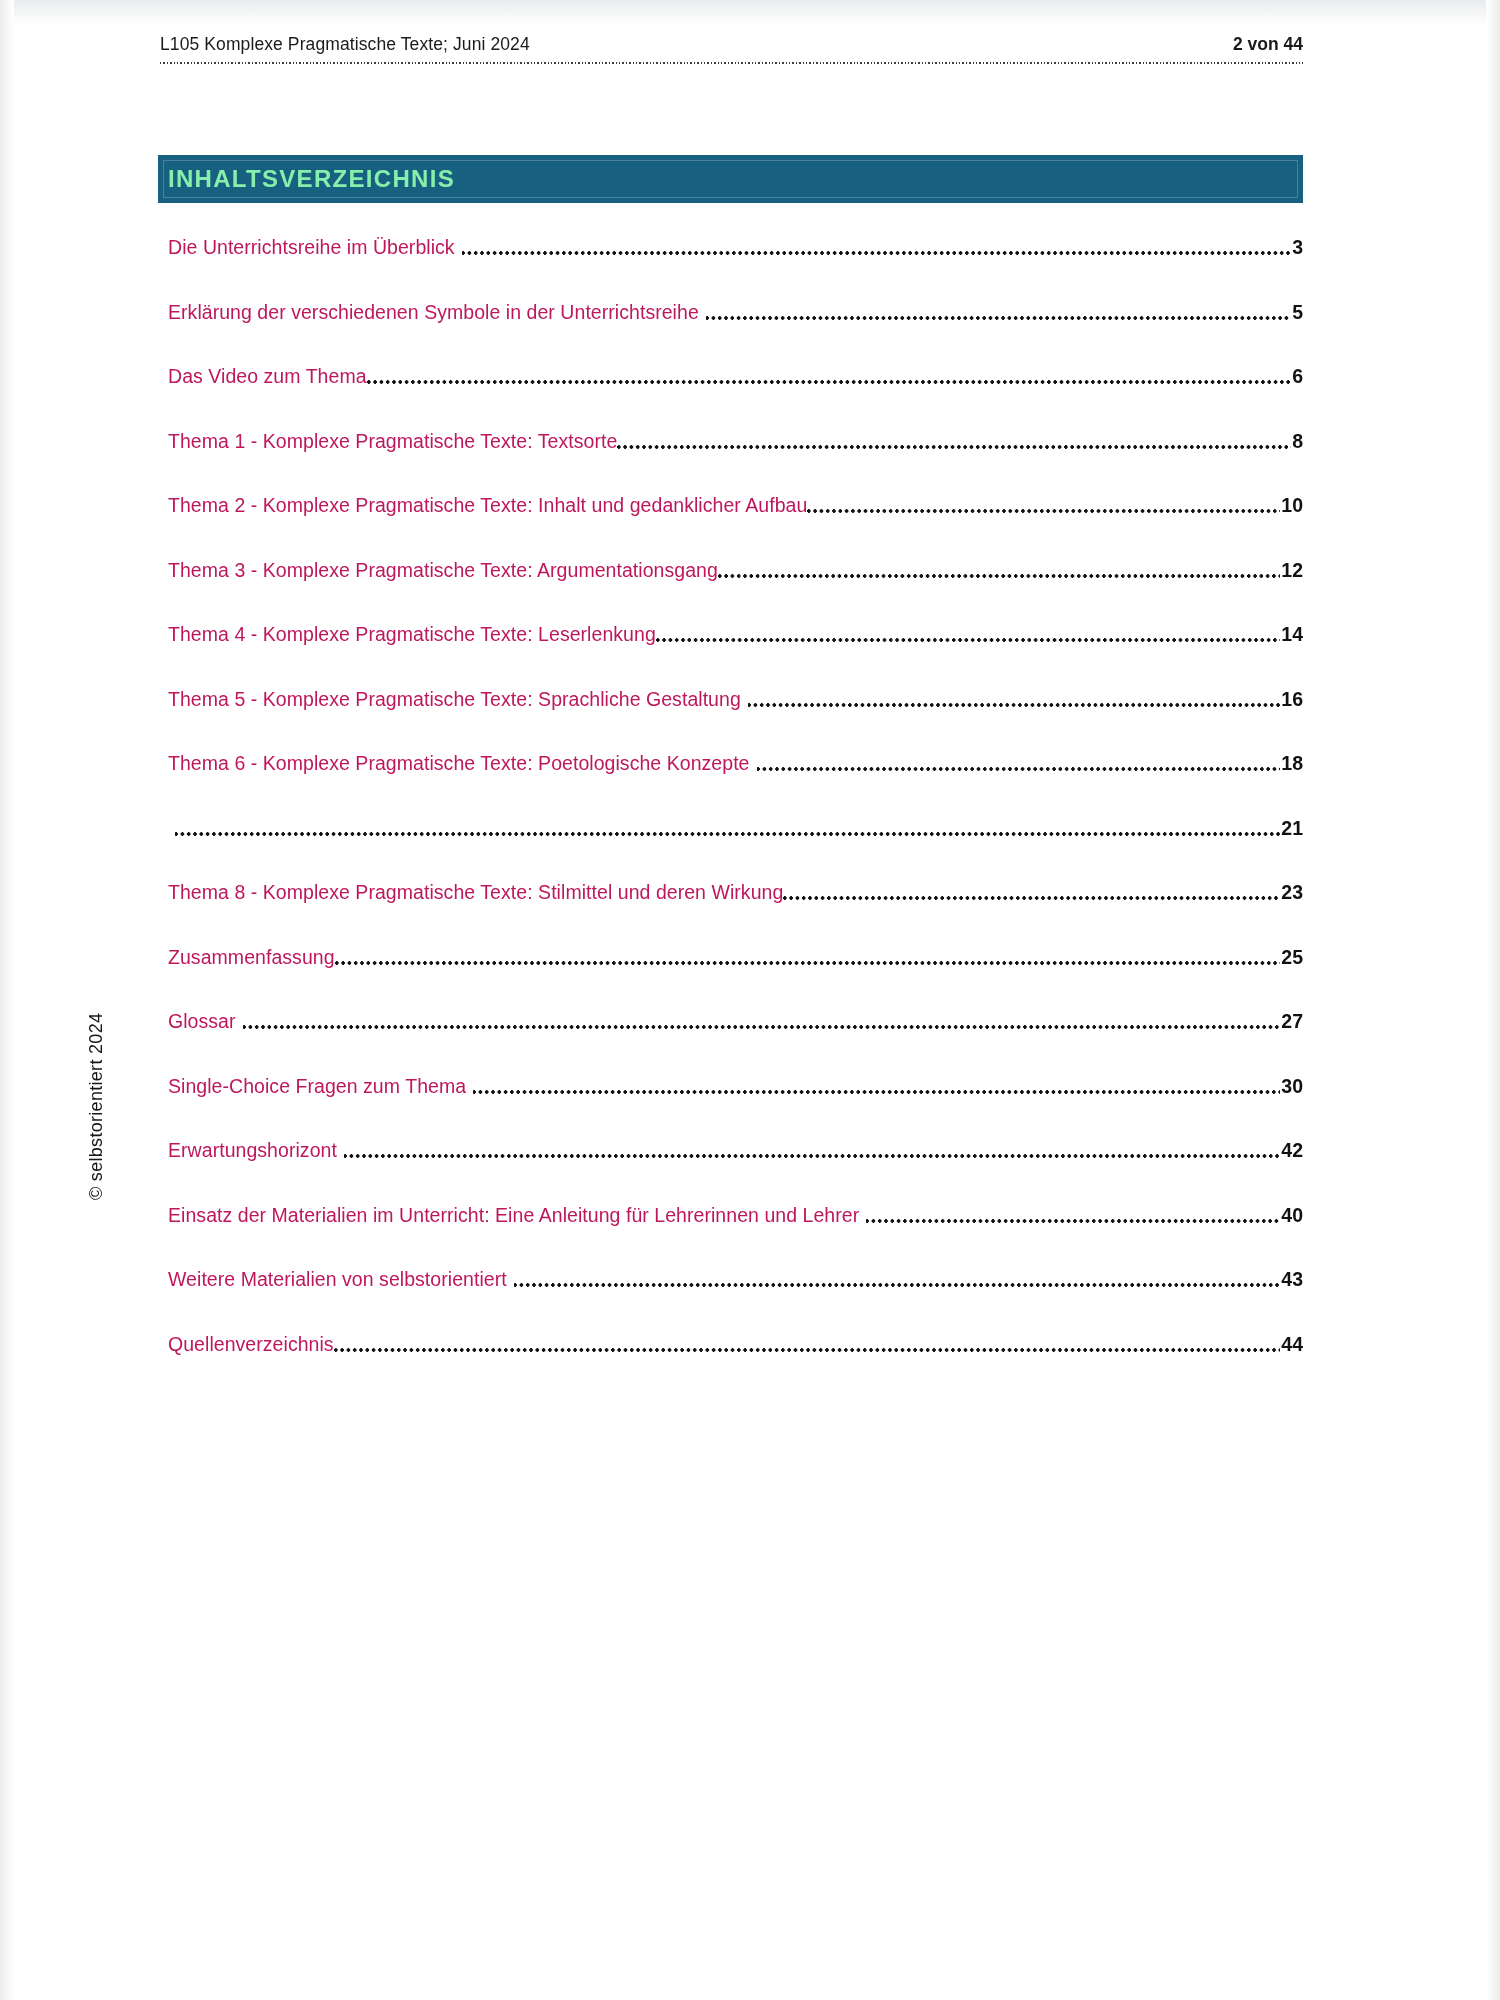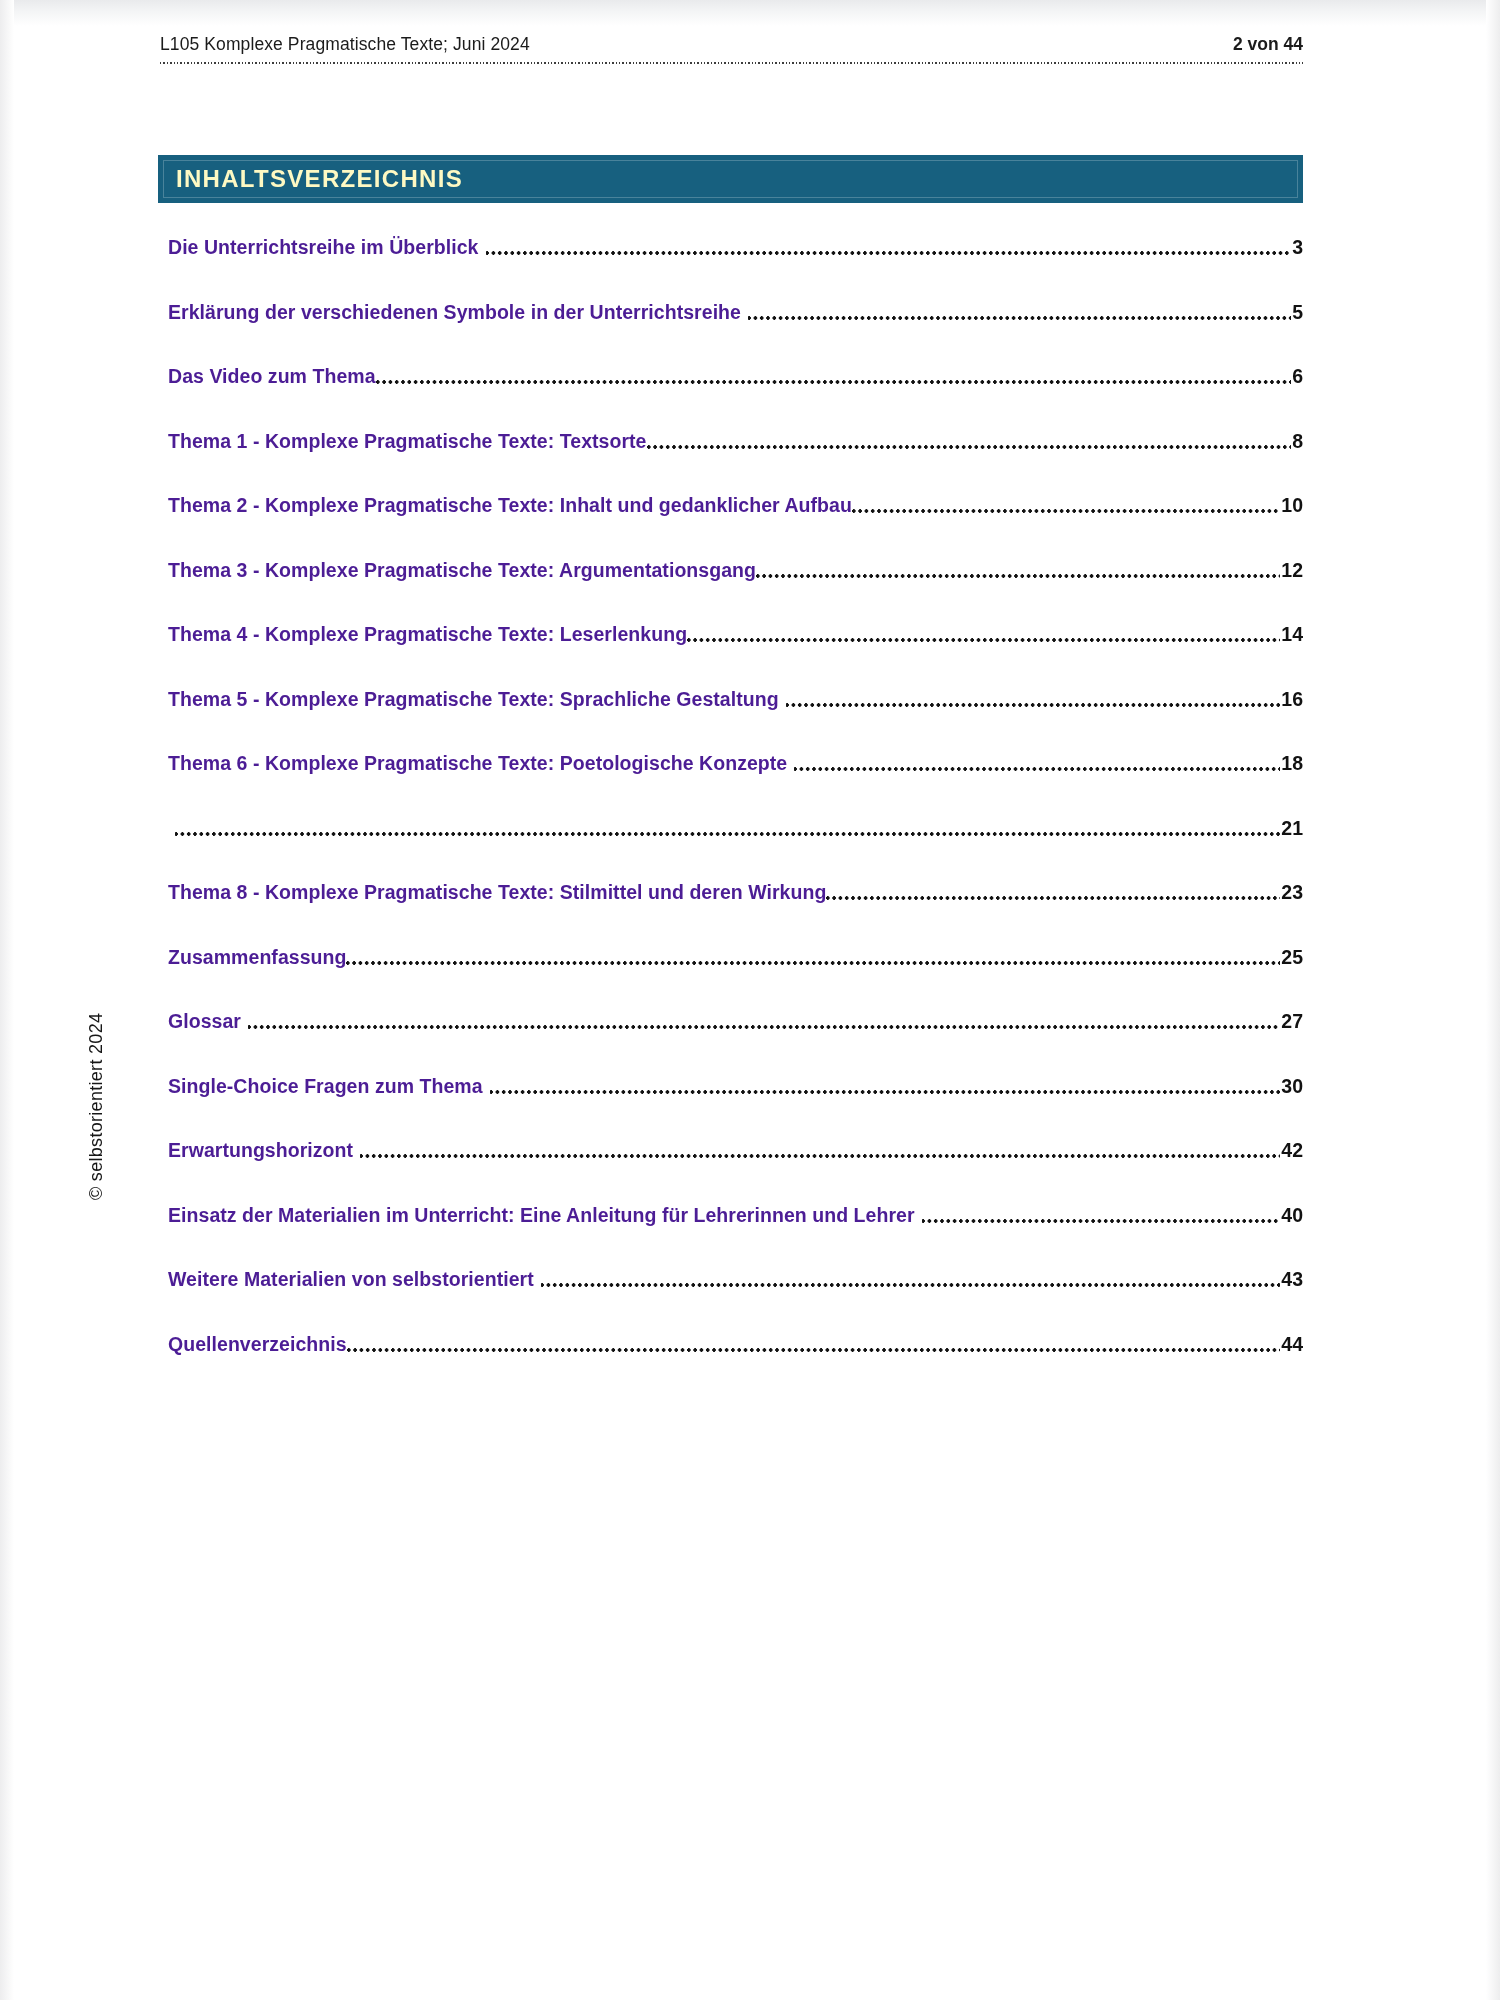--- a/index.html
+++ b/index.html
@@ -113,22 +113,22 @@
     position: absolute;
     left: 5px; top: 5px;
     width: 1135px; height: 38px;
     border: 1px solid rgba(255,255,255,0.22);
     box-sizing: border-box;
     pointer-events: none;
   }
   .toc-banner-title {
     position: relative;
     z-index: 2;
-    margin-left: 18px;
-    color: #fef9c3;
+    margin-left: 10px;
+    color: #86efac;
     font-size: 24px;
     font-weight: 700;
     letter-spacing: 1.3px;
   }
 
   
   .toc-list {
     position: absolute;
     left: 168px;
     top: 235px;
@@ -136,22 +136,22 @@
   }
   .toc-row {
     display: flex;
     align-items: flex-end;
     height: 24px;
     margin-bottom: 40.5px;
     overflow: hidden;
   }
   .toc-label {
     font-size: 19.5px;
-    font-weight: 700;
-    color: #4c1d95;
+    font-weight: 400;
+    color: #be185d;
     white-space: nowrap;
     letter-spacing: 0.05px;
     line-height: 24px;
   }
   .toc-leader {
     flex: 1 1 auto;
     height: 18px;
     margin: 0 0 0 0;
     position: relative;
     overflow: hidden;

